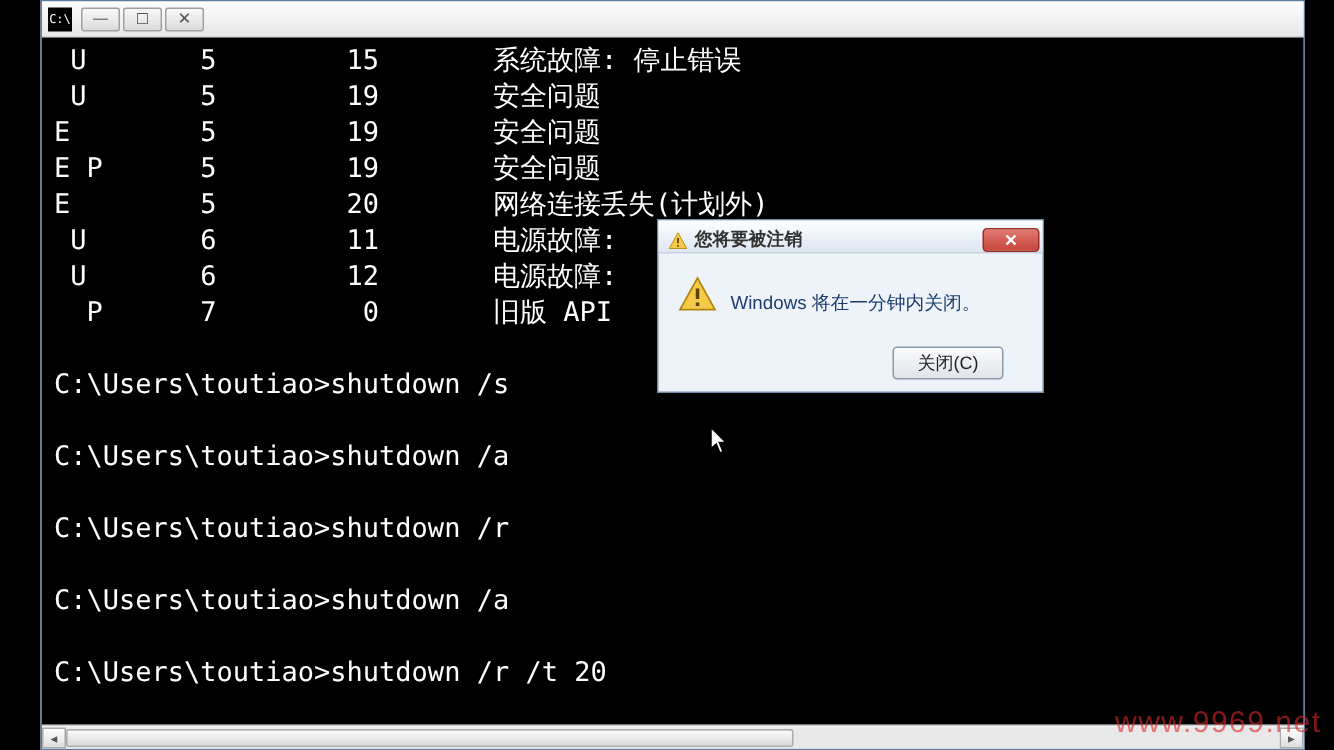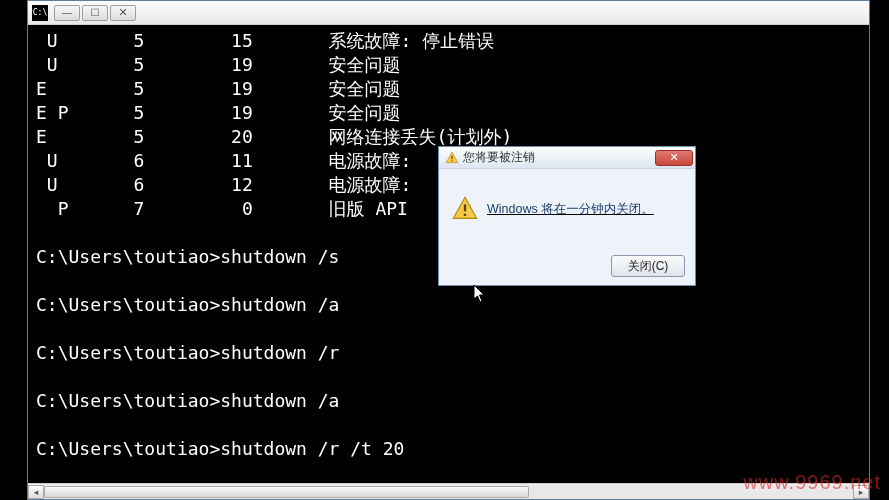--- a/index.html
+++ b/index.html
@@ -94,52 +94,52 @@
       background: #eef3fa;
       border: 1px solid #6f8ca8;
       box-shadow: 2px 2px 6px rgba(0,0,0,.3);
       font-size: 12px;
     }
     .dialog-titlebar {
       height: 22px;
       background: linear-gradient(to bottom,#fefefe,#dce6f2);
       border-bottom: 1px solid #c8d2de;
       display: flex;
-      align-items: center;
+      align-items: flex-end;
       padding: 0 2px 0 6px;
+      font-weight: bold;
     }
     .dialog-icon {
       width:14px; height:14px;
       margin-right:4px;
       display:flex; align-items:center; justify-content:center;
     }
     .dialog-icon svg { width:14px; height:14px; }
     .dialog-title { flex:1; color:#333; font-size:12px; }
     .dialog-close {
       width: 38px; height: 16px;
       background: linear-gradient(to bottom,#e07a72,#c8463c);
       border: 1px solid #9a2e24;
       border-radius: 3px;
       color: #fff;
       display:flex; align-items:center; justify-content:center;
       font-size: 11px;
       cursor: pointer;
     }
     .dialog-body {
-      padding: 26px 12px;
-      display: flex;
-      align-items: center;
+      padding: 14px 12px;
+      display: flex;
+      align-items: flex-end;
       gap: 8px;
-      text-decoration: underline;
     }
     .warn-icon { width:28px; height:28px; flex-shrink:0; }
     .warn-icon svg { width:28px; height:28px; }
     .dialog-msg { color:#1a3e6e; font-size:12.5px; }
     .dialog-footer {
-      padding: 6px 10px 8px;
+      padding: 6px 26px 8px;
       text-align: right;
     }
     .dialog-btn {
       min-width: 74px;
       height: 22px;
       background: linear-gradient(to bottom,#fafbfc,#e0e4ea);
       border: 1px solid #8a9aad;
       border-radius: 3px;
       font-size: 12px;
       color: #222;

